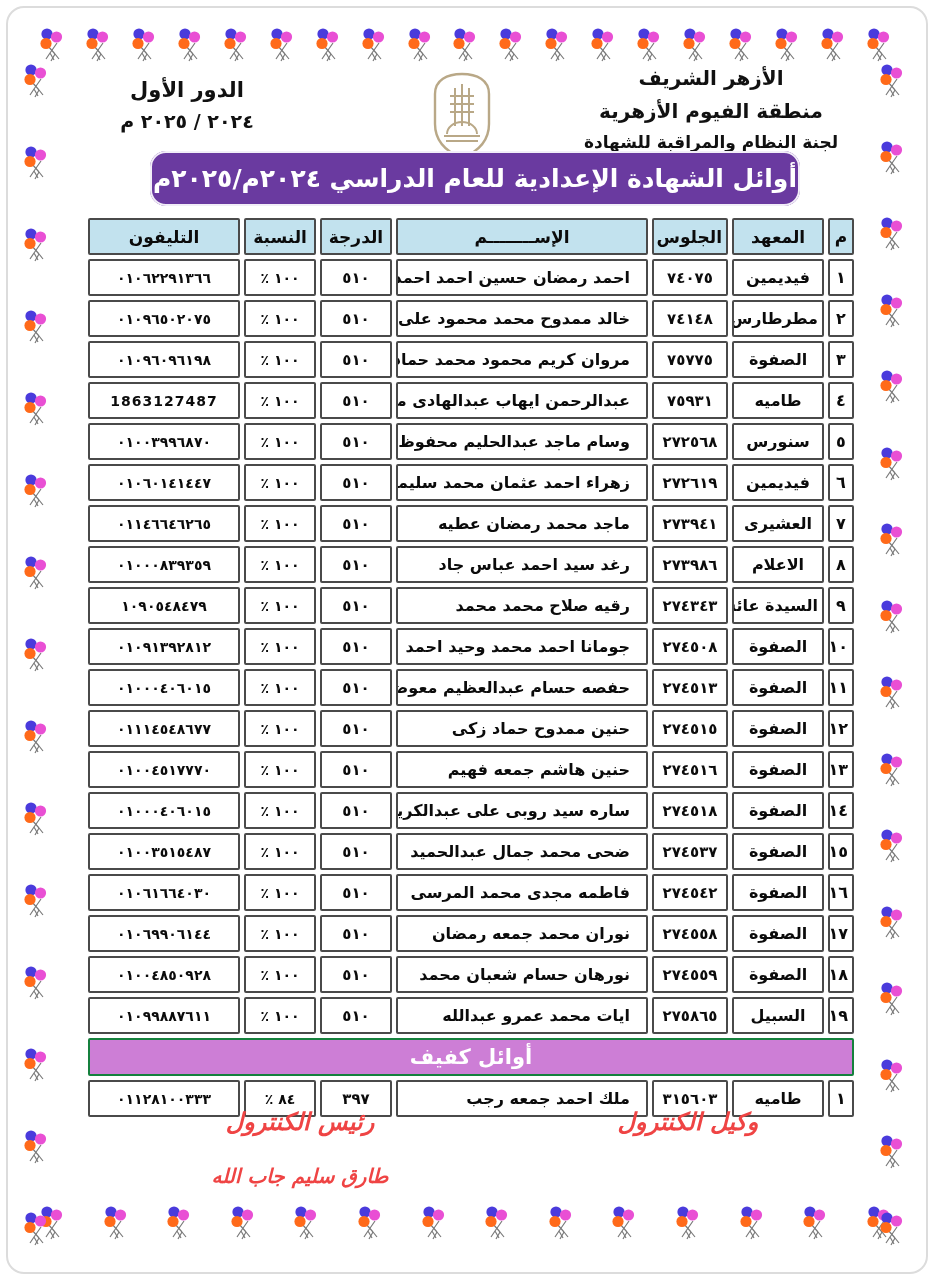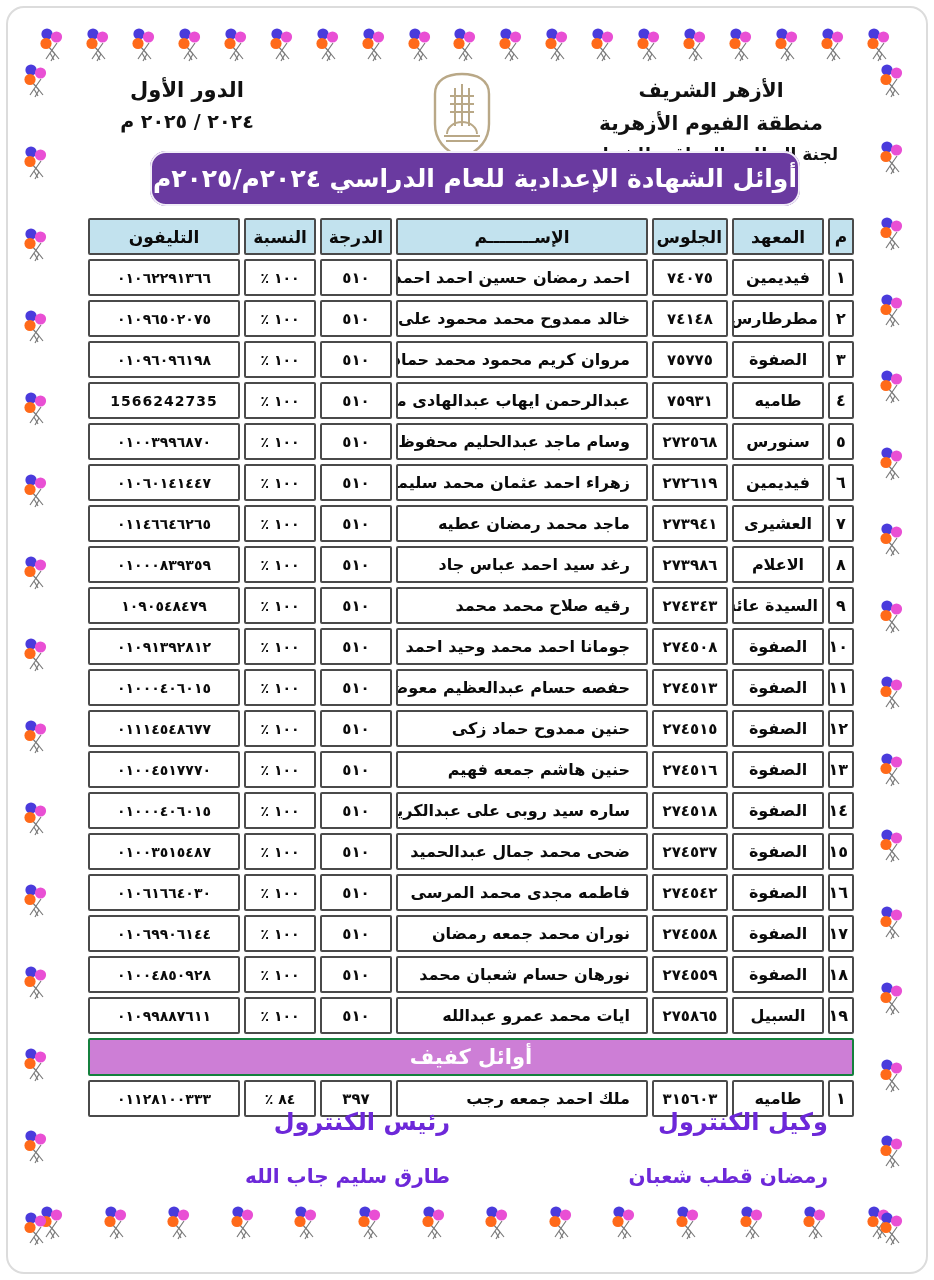--- a/index.html
+++ b/index.html
@@ -11,21 +11,21 @@
   
   .balloons{position:absolute;display:flex;justify-content:space-between;z-index:1;}
   .balloons.h{flex-direction:row;left:38px;right:42px;height:36px;}
   .balloons.top{top:26px;}
   .balloons.bottom{top:1204px;}
   .balloons.v{flex-direction:column;top:62px;bottom:34px;width:30px;}
   .balloons.left{left:22px;}
   .balloons.right{right:26px;}
   .balloon{display:inline-block;line-height:0;}
   
-  .org{position:absolute;top:78px;right:78px;width:290px;text-align:center;direction:rtl;color:#111;}
+  .org{position:absolute;top:66px;right:78px;width:290px;text-align:center;direction:rtl;color:#111;}
   .org .l1{font-size:20px;font-weight:bold;margin-bottom:9px;}
   .org .l2{font-size:20px;font-weight:bold;margin-bottom:9px;}
   .org .l3{font-size:17px;font-weight:bold;}
   .round-box{position:absolute;top:78px;left:92px;width:190px;text-align:center;direction:rtl;color:#111;}
   .round-box .r1{font-size:21px;font-weight:bold;margin-bottom:8px;}
   .round-box .r2{font-size:19px;font-weight:bold;}
   .logo{position:absolute;top:70px;left:412px;width:100px;text-align:center;}
   
   .banner{
     position:absolute;top:151px;left:150px;width:650px;height:55px;
@@ -53,21 +53,21 @@
   td.c-name{text-align:right;padding-right:16px;font-size:16px;}
   td.c-inst{font-size:16px;margin-left:48px;}
   td.c-seat{font-size:15px;}
   td.c-score{font-size:15px;}
   td.c-pct{direction:ltr;font-size:14px;}
   td.c-phone{direction:ltr;font-size:14px;letter-spacing:1px;}
   tr.section-row td{
     background:#cd7ed6;color:#ffffff;font-size:21px;height:34px;border:2px solid #15803d;
   }
   
-  .footer-block{position:absolute;direction:rtl;color:#6d28d9;}
+  .footer-block{position:absolute;text-align:center;direction:rtl;color:#ef4444;font-style:italic;}
   .fb-right{top:1108px;left:548px;width:280px;}
   .fb-left{top:1108px;left:150px;width:300px;}
   .footer-title{font-size:24px;font-weight:bold;letter-spacing:-1px;}
   .footer-name{font-size:20px;font-weight:bold;margin-top:28px;}
 </style>
 </head>
 <body>
 
 <div class="frame"></div>
 
@@ -739,21 +739,21 @@
       <td class="c-pct">٪ ١٠٠</td>
       <td class="c-phone">٠١٠٩٦٠٩٦١٩٨</td>
     </tr>
       <tr>
       <td class="c-no">٤</td>
       <td class="c-inst">طاميه</td>
       <td class="c-seat">٧٥٩٣١</td>
       <td class="c-name">عبدالرحمن ايهاب عبدالهادى محمود</td>
       <td class="c-score">٥١٠</td>
       <td class="c-pct">٪ ١٠٠</td>
-      <td class="c-phone">1566242735</td>
+      <td class="c-phone">1863127487</td>
     </tr>
       <tr>
       <td class="c-no">٥</td>
       <td class="c-inst">سنورس</td>
       <td class="c-seat">٢٧٢٥٦٨</td>
       <td class="c-name">وسام ماجد عبدالحليم محفوظ</td>
       <td class="c-score">٥١٠</td>
       <td class="c-pct">٪ ١٠٠</td>
       <td class="c-phone">٠١٠٠٣٩٩٦٨٧٠</td>
     </tr>
@@ -898,18 +898,17 @@
       <td class="c-name">ملك احمد جمعه رجب</td>
       <td class="c-score">٣٩٧</td>
       <td class="c-pct">٪ ٨٤</td>
       <td class="c-phone">٠١١٢٨١٠٠٣٣٣</td>
     </tr>
     </tbody>
 </table>
 
 <div class="footer-block fb-right">
   <div class="footer-title">وكيل الكنترول</div>
-  <div class="footer-name">رمضان قطب شعبان</div>
 </div>
 <div class="footer-block fb-left">
   <div class="footer-title">رئيس الكنترول</div>
   <div class="footer-name">طارق سليم جاب الله</div>
 </div>
 
 </body></html>

